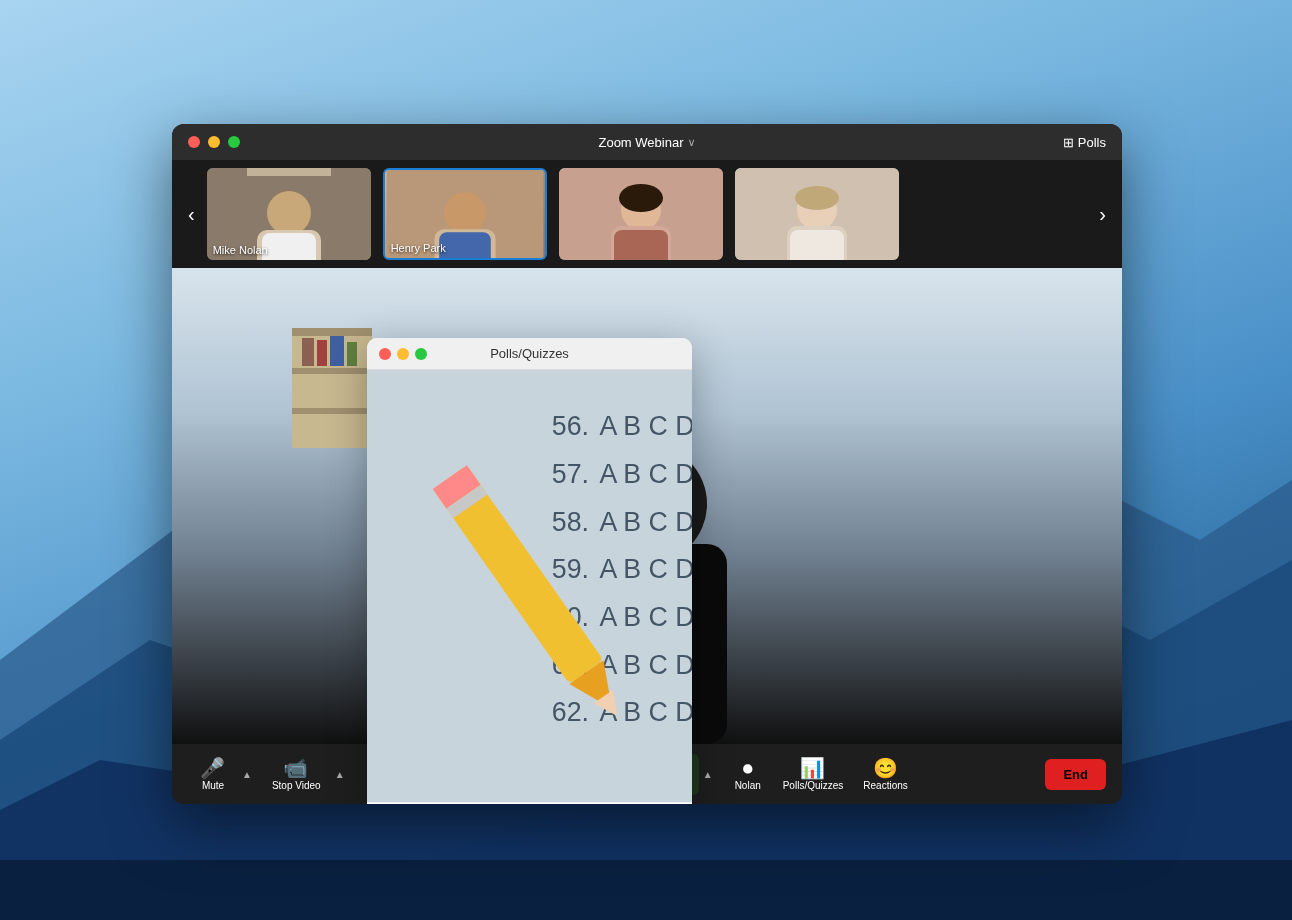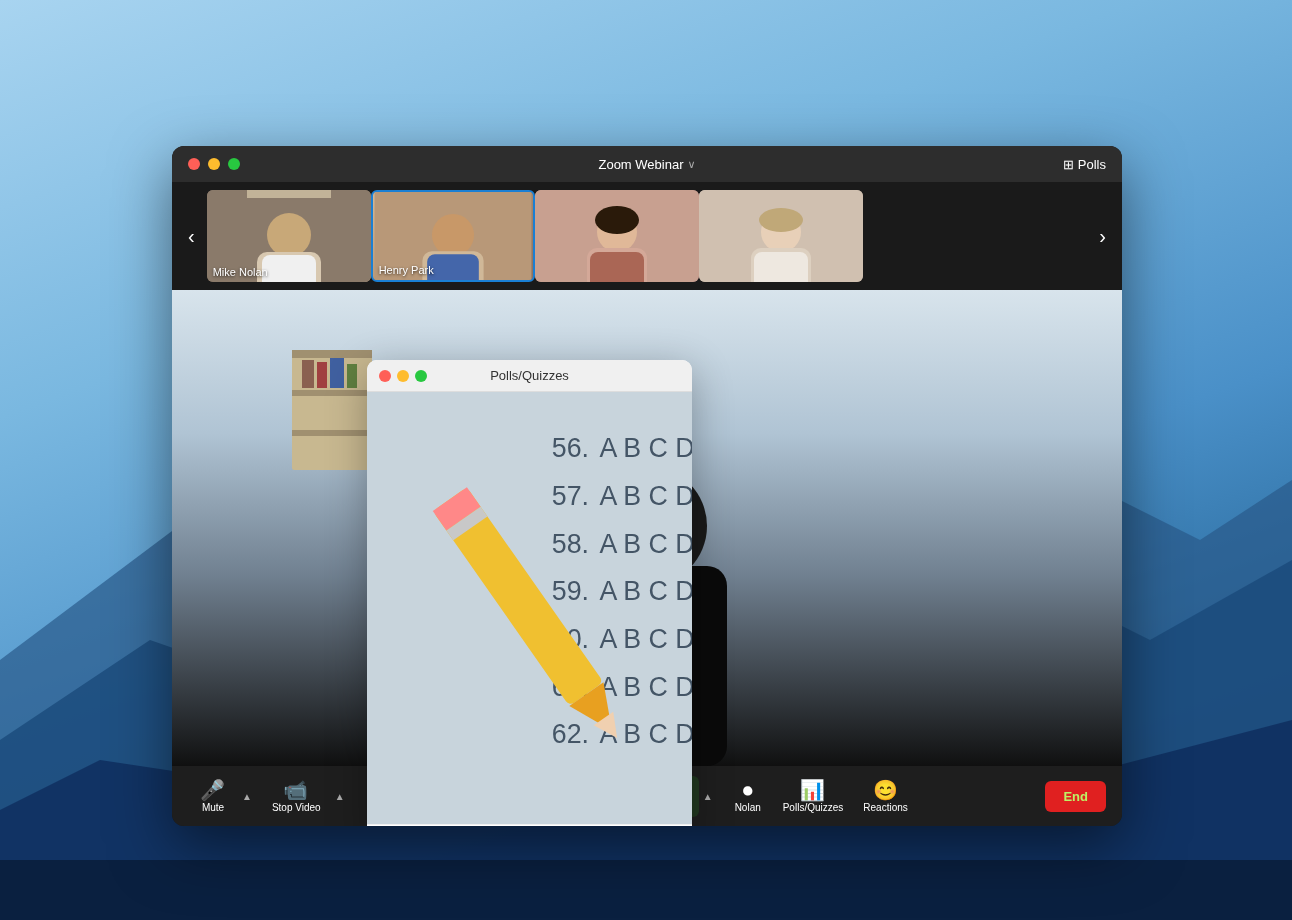--- a/index.html
+++ b/index.html
@@ -19,21 +19,21 @@
       left: 0;
       width: 100%;
       height: 60%;
       pointer-events: none;
       z-index: 0;
     }
 
     
     .zoom-window {
       position: absolute;
-      top: 146px;
+      top: 124px;
       left: 172px;
       width: 950px;
       height: 680px;
       background: #1a1a1a;
       border-radius: 12px;
       overflow: hidden;
       box-shadow: 0 20px 60px rgba(0,0,0,0.5);
       z-index: 10;
     }
 
@@ -90,21 +90,21 @@
     }
     .strip-nav {
       color: #fff;
       font-size: 20px;
       cursor: pointer;
       padding: 8px;
       z-index: 2;
     }
     .participant-thumbs {
       display: flex;
-      gap: 0;
+      gap: 12px;
       flex: 1;
       overflow: hidden;
     }
     .participant-thumb {
       position: relative;
       width: 164px;
       height: 92px;
       border-radius: 6px;
       overflow: hidden;
       flex-shrink: 0;
@@ -184,21 +184,21 @@
     .toolbar-btn.active .btn-icon { color: #29cc29; }
     .toolbar-caret {
       color: #aaa;
       font-size: 10px;
       cursor: pointer;
       padding: 4px 2px;
     }
     .toolbar-spacer { flex: 1; }
     .end-btn {
       background: #e02020;
-      color: #bef264;
+      color: #000000;
       font-size: 13px;
       font-weight: 600;
       padding: 8px 18px;
       border-radius: 6px;
       cursor: pointer;
     }
 
     
     .modal-overlay {
       position: absolute;

